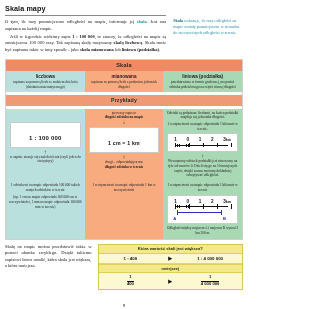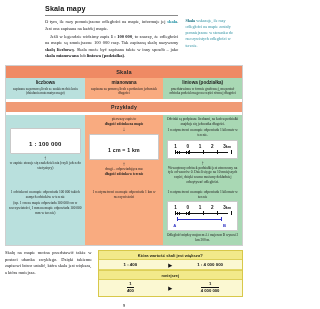--- a/index.html
+++ b/index.html
@@ -5,21 +5,21 @@
   html,body{margin:0;padding:0;}
   body{
     width:248px;height:309px;overflow:hidden;
     background:#ffffff;
     font-family:"Liberation Serif", serif;
     color:#1b1b1b;
   }
   .page{position:relative;width:248px;height:309px;box-sizing:border-box;padding:4px 5px 0 5px;}
 
   
-  .intro-wrap{display:flex;gap:7px;margin-left:40px;}
+  .intro-wrap{display:flex;gap:7px;}
   .intro-main{width:162px;}
   h1.title{
     font-family:"Liberation Sans", sans-serif;
     font-size:7.2px;font-weight:bold;margin:0 0 2px 0;letter-spacing:.1px;color:#111;
   }
   .rule{height:1px;background:#8a8a8a;margin:0 0 3px 0;}
   p.body{
     font-size:4.55px;line-height:1.45;margin:0 0 1.5px 0;text-align:justify;
     color:#17171a;
   }

